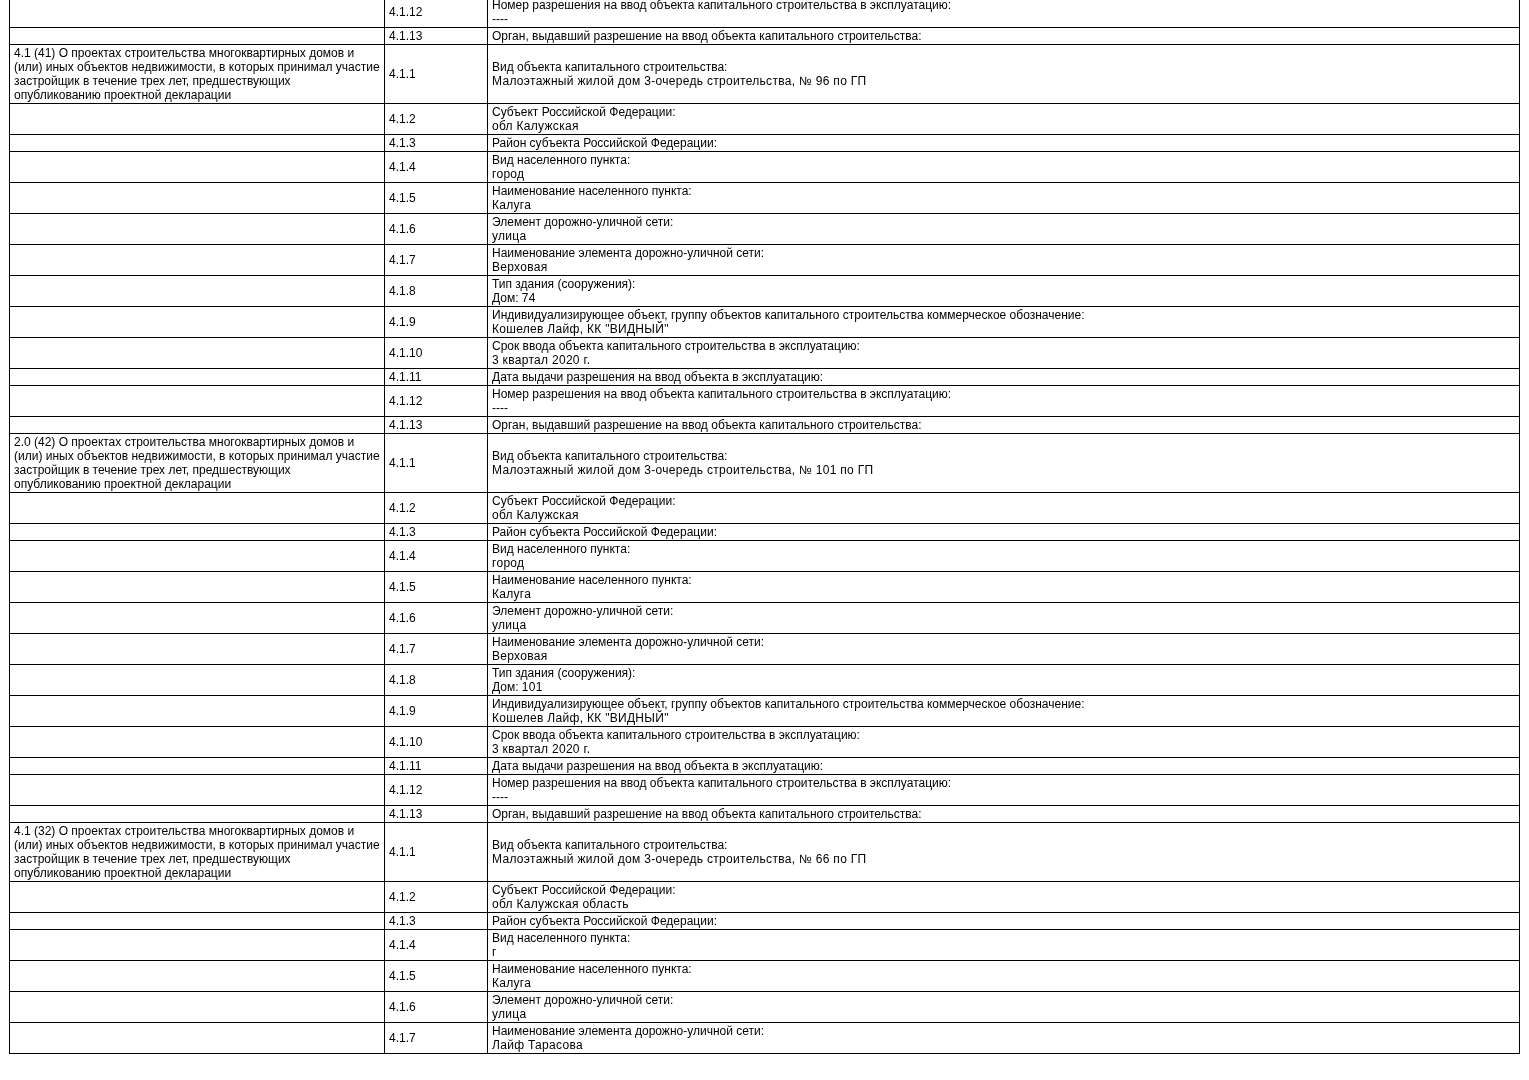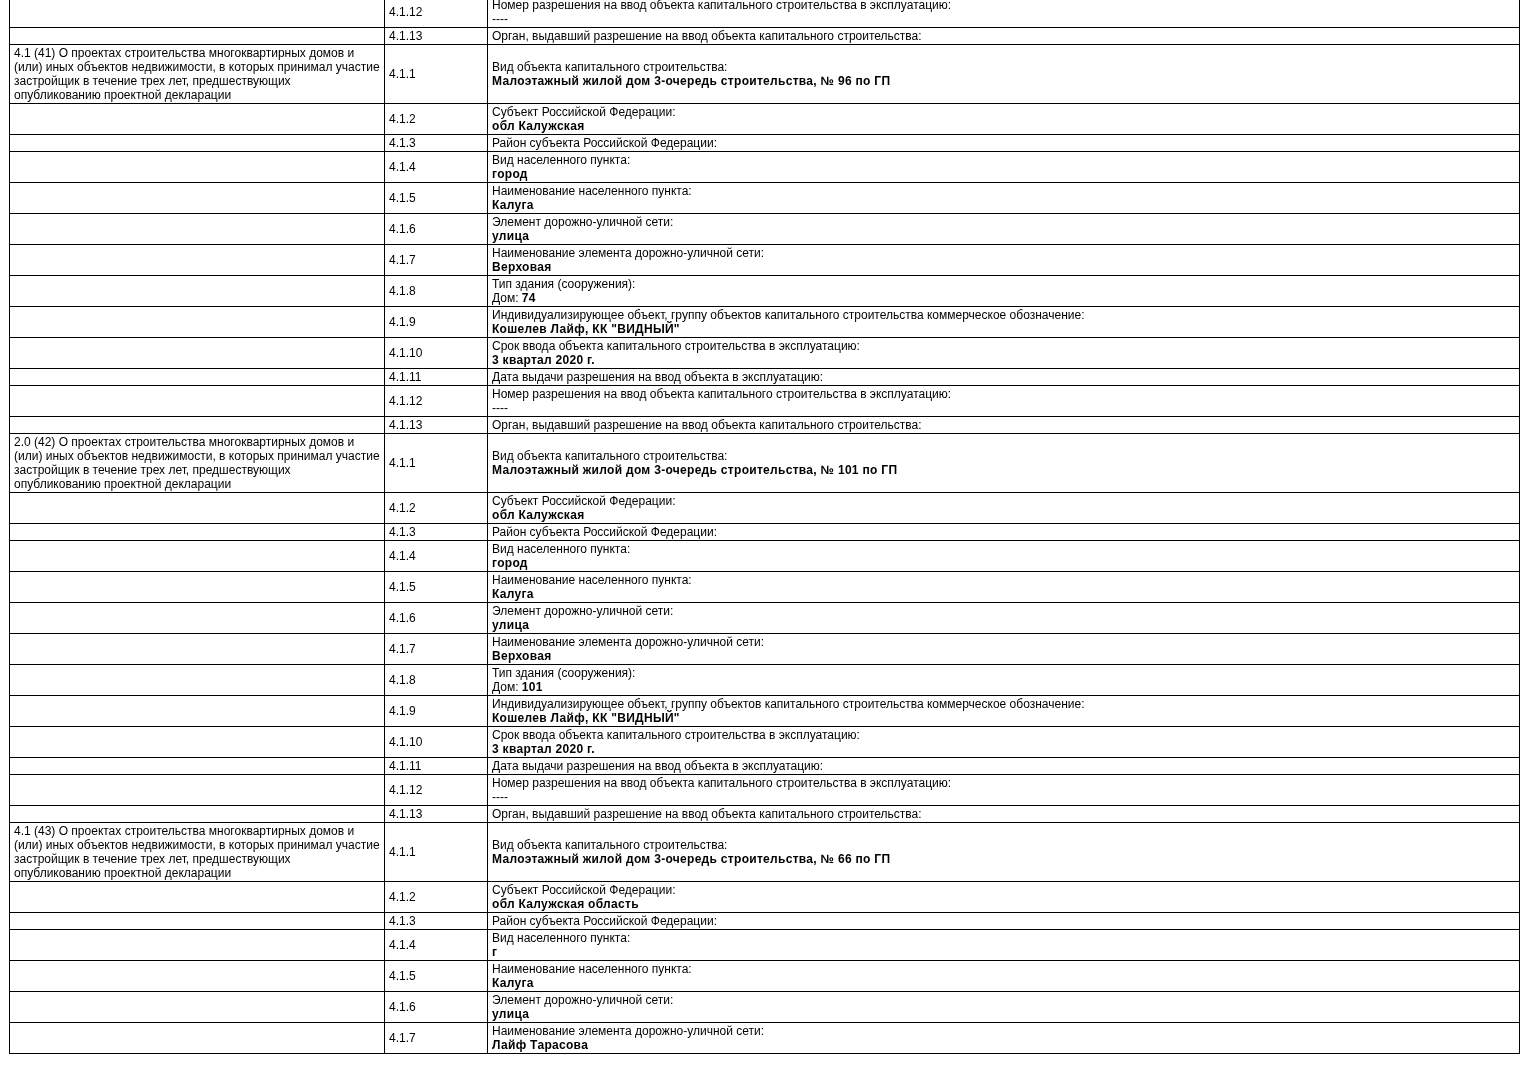--- a/index.html
+++ b/index.html
@@ -36,21 +36,21 @@
   }
   td.col-code {
     width: 103px;
   }
   td.col-content {
     width: auto;
   }
   tr.tall { height: 57px; }
   .row-label { font-weight: normal; }
   .row-value .bold {
-    font-weight: bold;
+    font-weight: normal;
     letter-spacing: 0.3px;
   }
   .row-value .plain { font-weight: normal; }
 </style>
 </head>
 <body>
 
 <div class="page">
   <table class="decl">
     <tbody>
@@ -265,21 +265,21 @@
           </td>
         </tr>
         <tr>
           <td class="col-section"></td>
           <td class="col-code">4.1.13</td>
           <td class="col-content">
             <div class="row-label">Орган, выдавший разрешение на ввод объекта капитального строительства:</div>
           </td>
         </tr>
         <tr class="tall">
-          <td class="col-section">4.1 (43) О проектах строительства многоквартирных домов и (или) иных объектов недвижимости, в которых принимал участие застройщик в течение трех лет, предшествующих опубликованию проектной декларации</td>
+          <td class="col-section">4.1 (32) О проектах строительства многоквартирных домов и (или) иных объектов недвижимости, в которых принимал участие застройщик в течение трех лет, предшествующих опубликованию проектной декларации</td>
           <td class="col-code">4.1.1</td>
           <td class="col-content">
             <div class="row-label">Вид объекта капитального строительства:</div>
             <div class="row-value"><span class="bold">Малоэтажный жилой дом 3-очередь строительства, № 66 по ГП</span></div>
           </td>
         </tr>
         <tr>
           <td class="col-section"></td>
           <td class="col-code">4.1.2</td>
           <td class="col-content">

